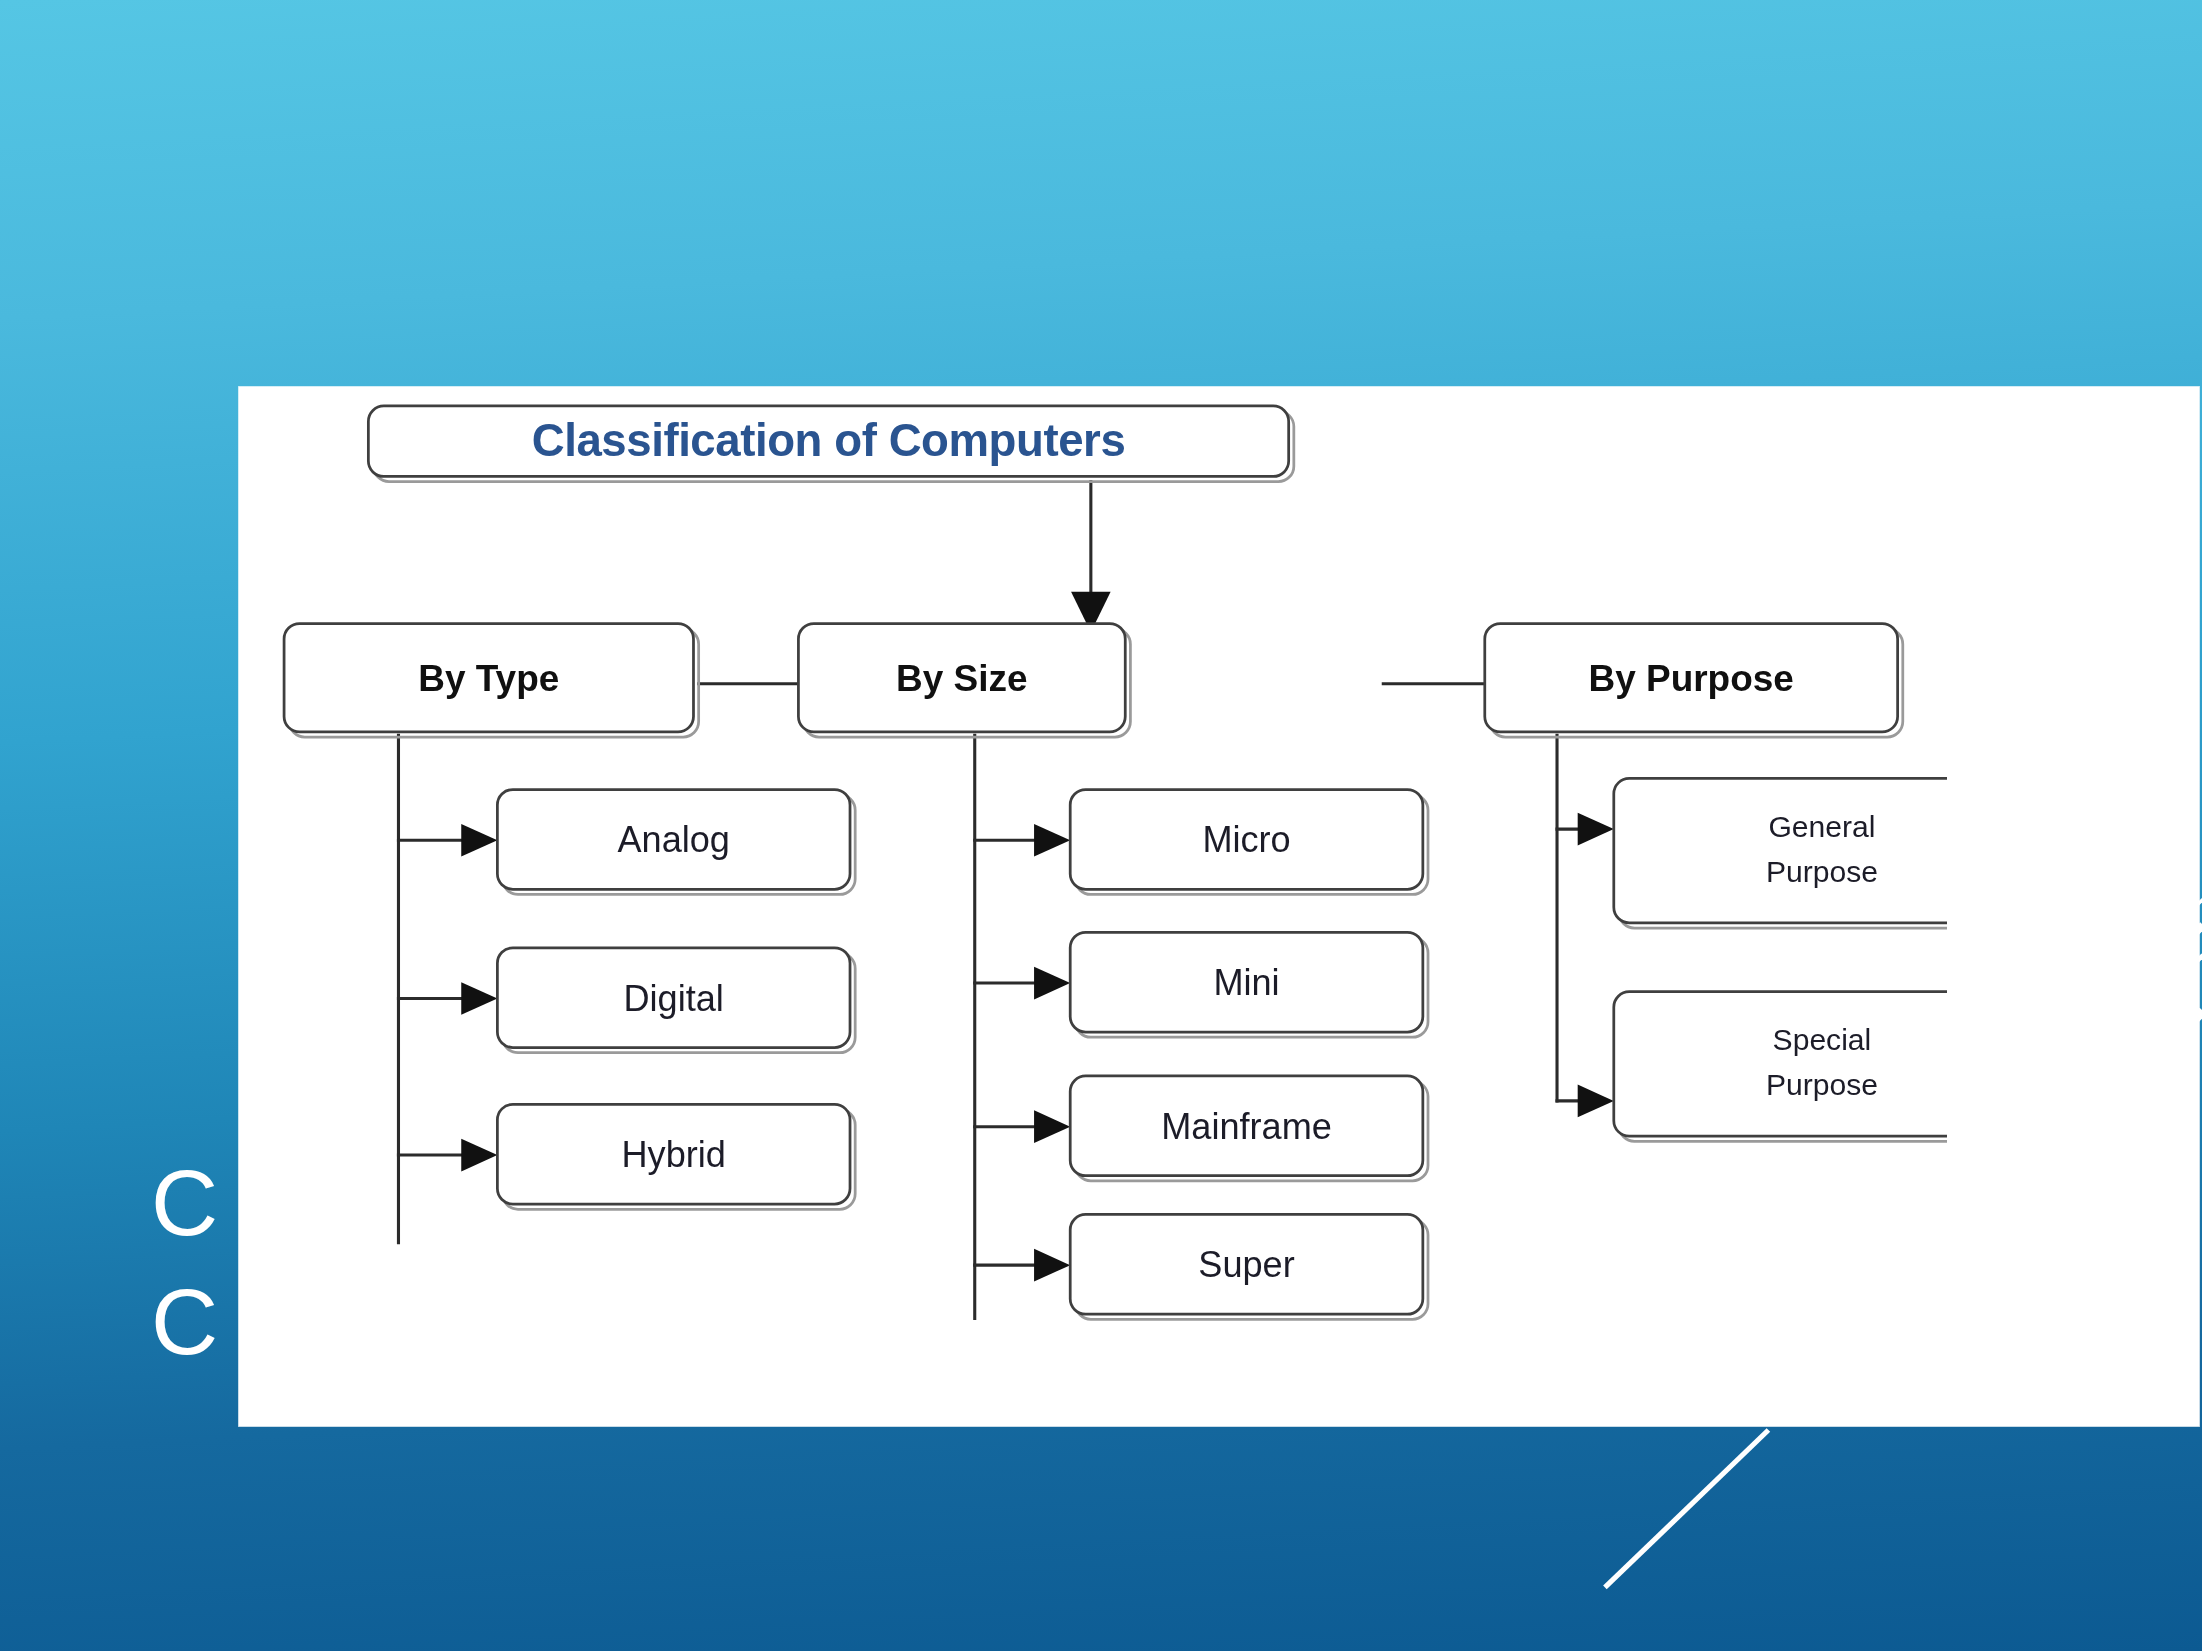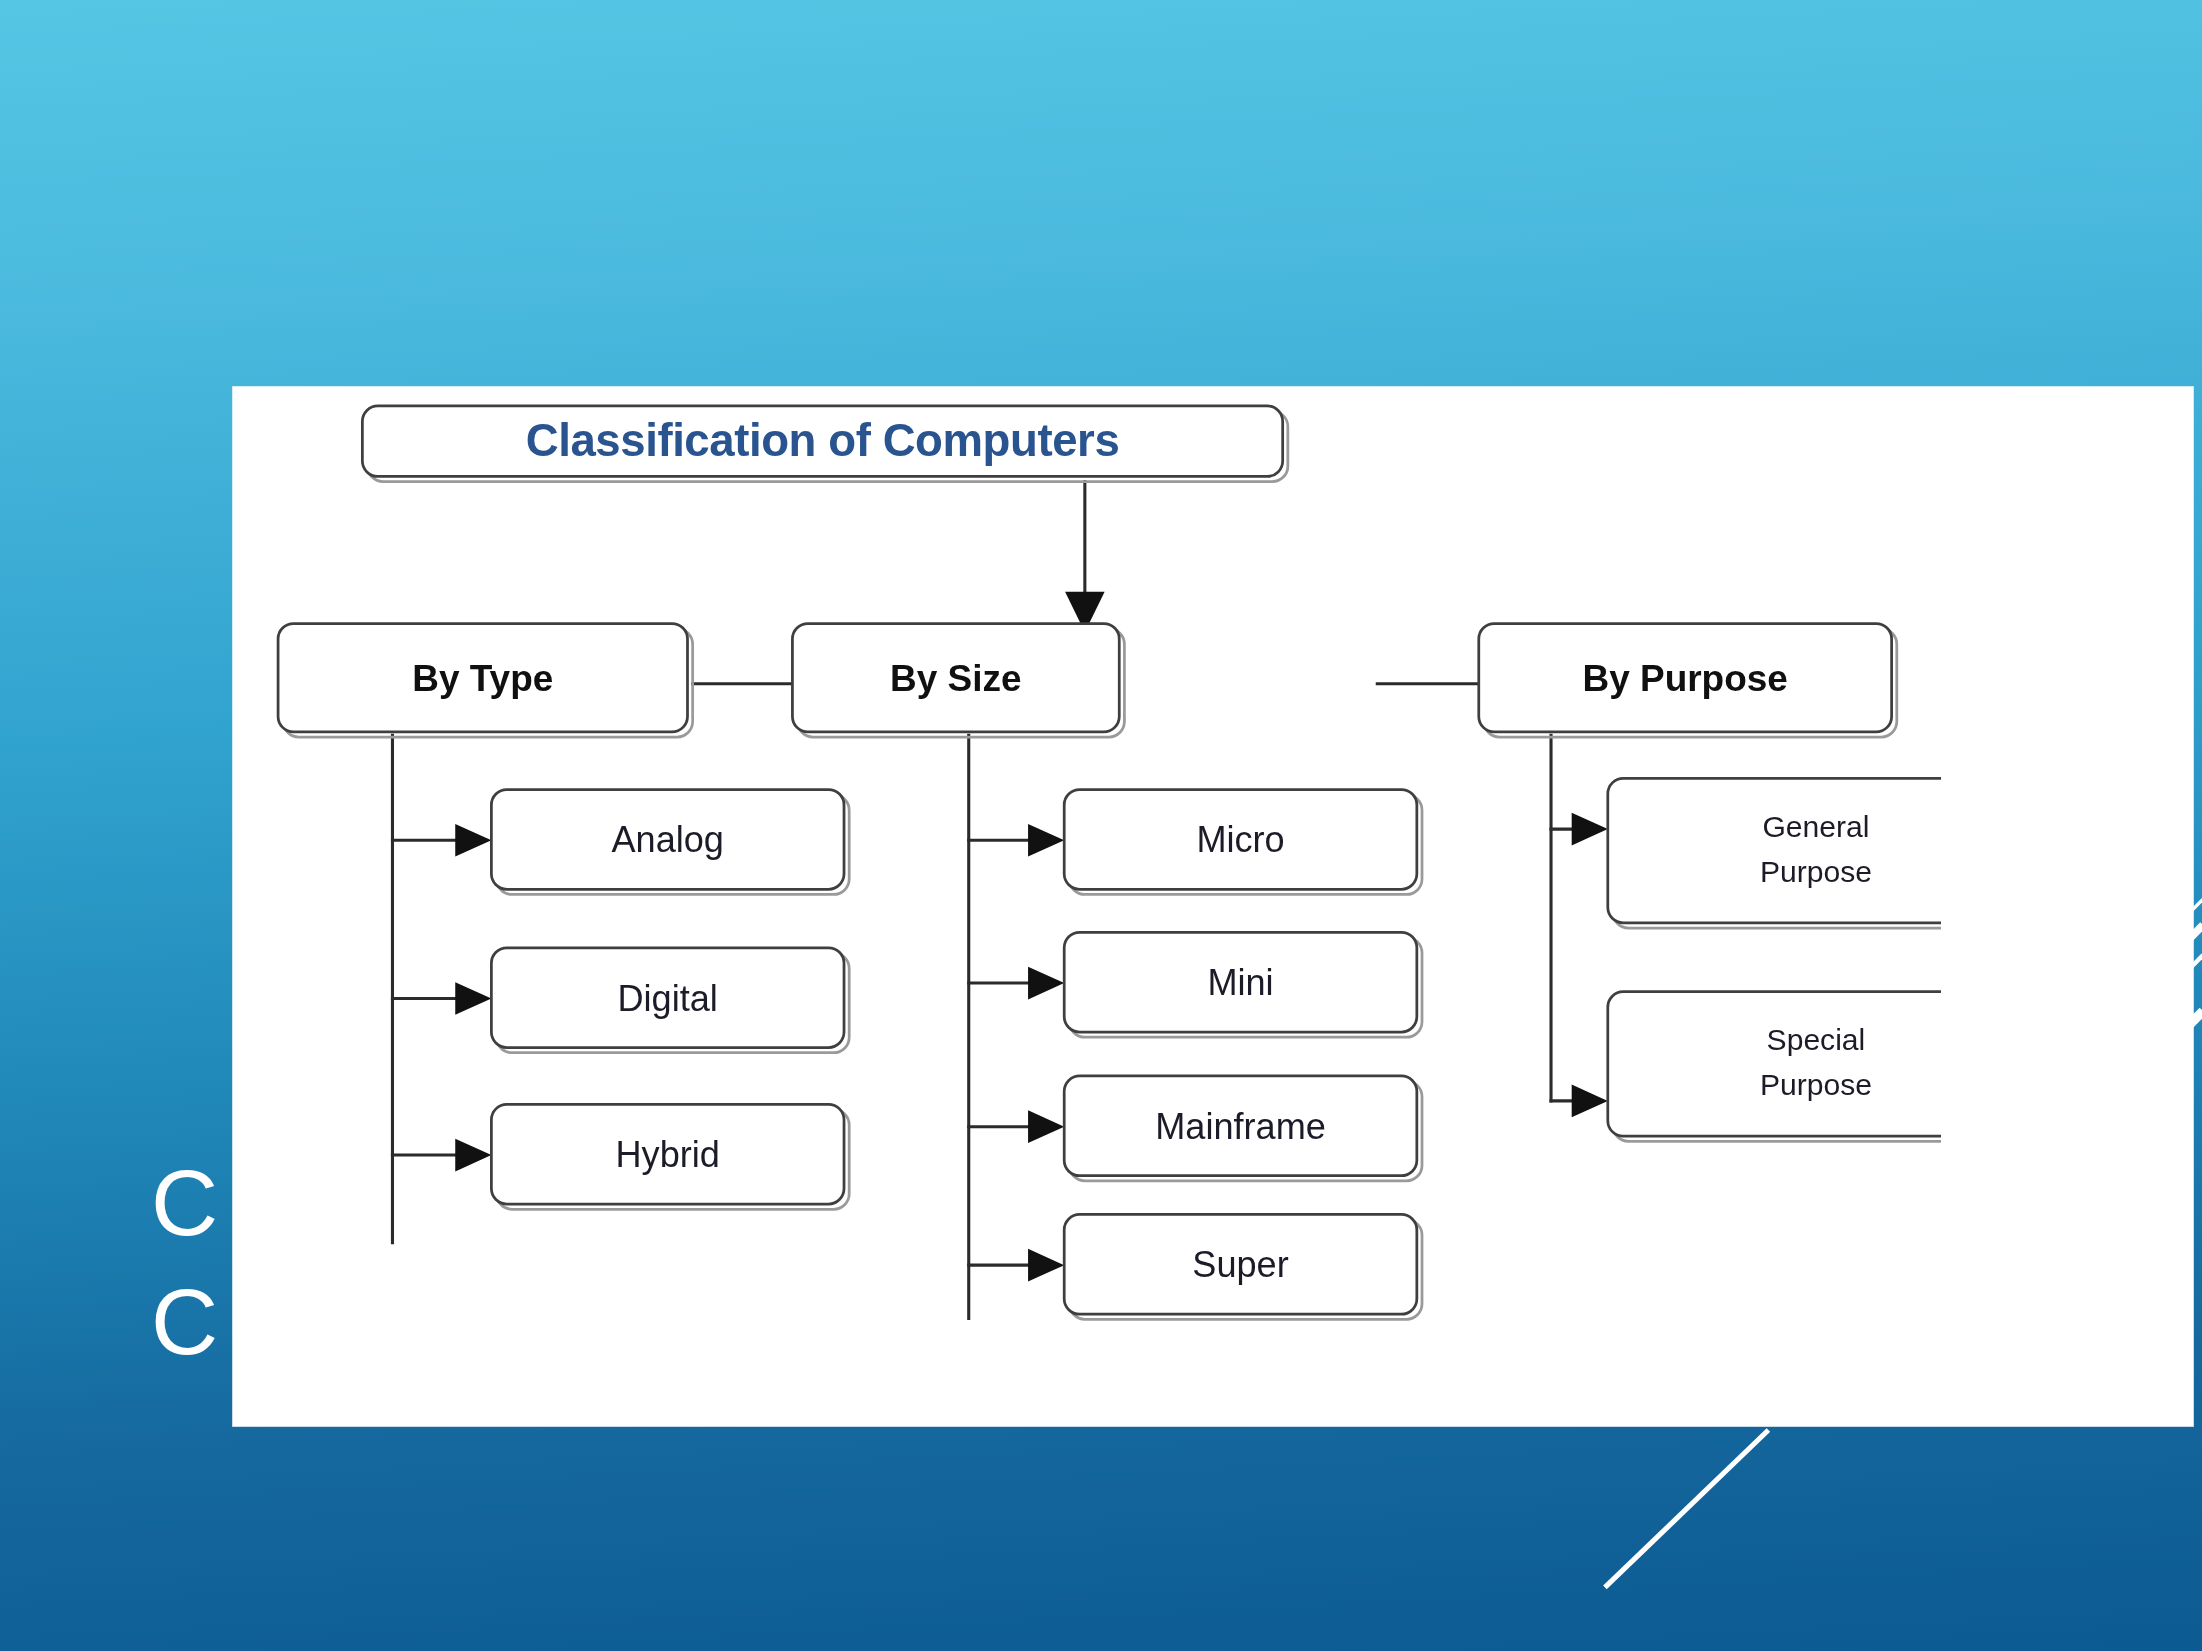--- a/index.html
+++ b/index.html
@@ -28,21 +28,21 @@
     width: 551px;
     color: #ffffff;
     font-size: 93px;
     line-height: 1.28;
     font-weight: 400;
     letter-spacing: 0.4px;
     white-space: pre-line;
   }
   #content-panel {
     position: absolute;
-    left: 233px;
+    left: 239px;
     top: 387px;
     width: 1960px;
     height: 1039px;
     background: #ffffff;
     box-shadow: 0 0 0 0.9px rgba(255,255,255,0.85);
   }
   #diagram {
     position: absolute;
     left: 0; top: 0;
     width: 1708px;

